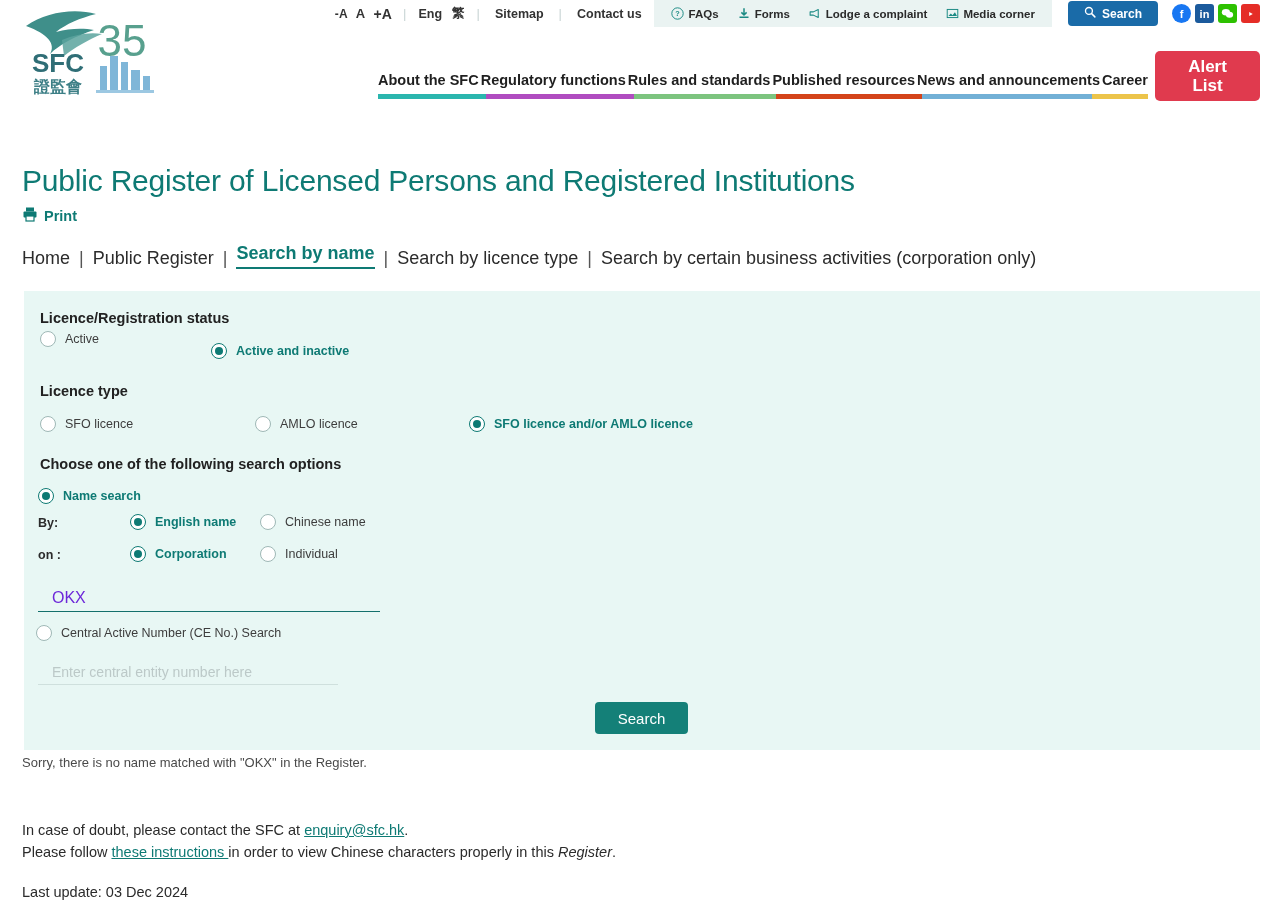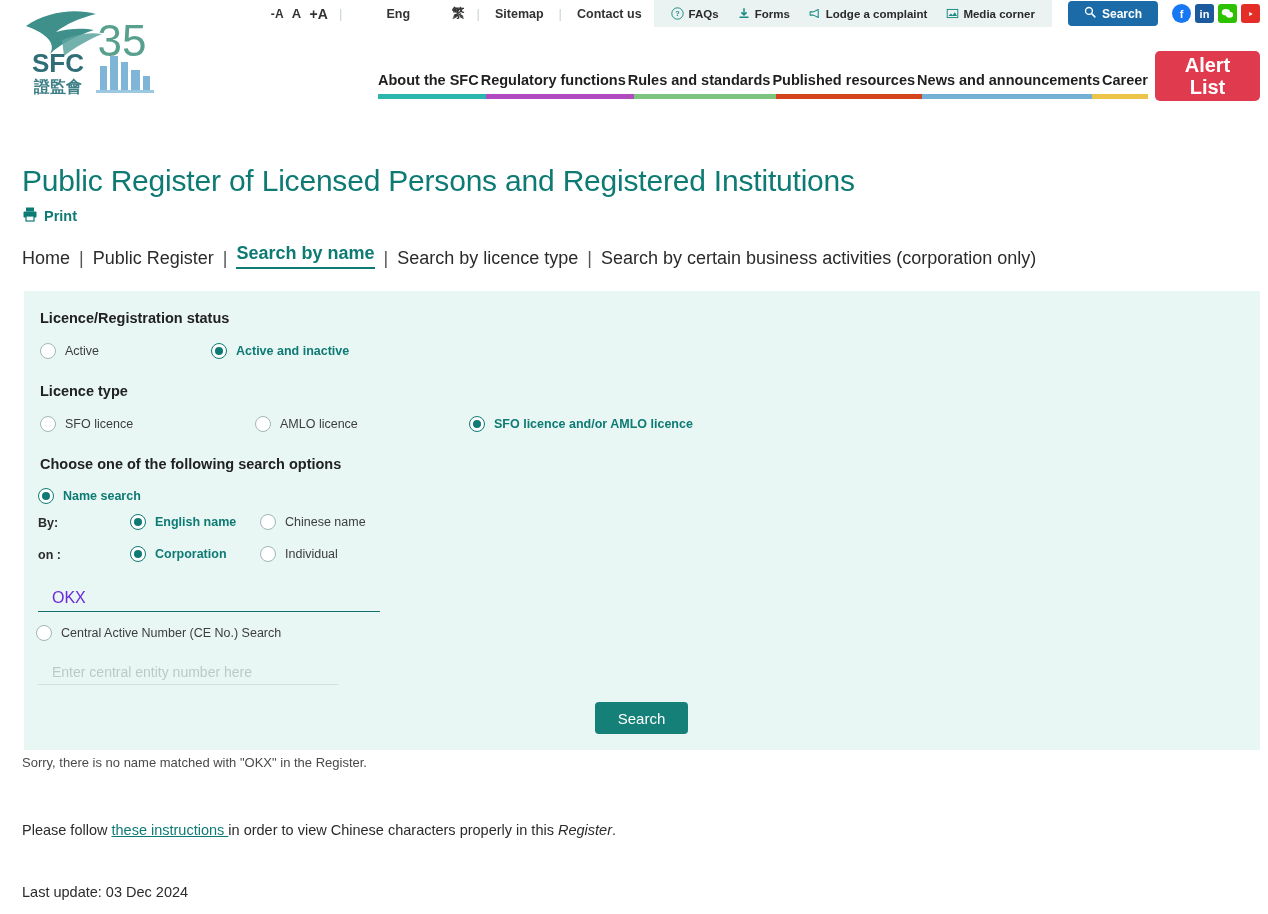--- a/index.html
+++ b/index.html
@@ -16,21 +16,21 @@
   .topbar {
     position: absolute; top: 0; left: 0; width: 1268px; height: 27px;
     display: flex; align-items: center; justify-content: flex-end;
   }
   .topbar-inner { display: flex; align-items: center; height: 27px; }
   .tsize { font-size: 12px; color: #333; font-weight: 600; padding: 0 4px; letter-spacing: .2px; }
   .tsize.mid { font-size: 13px; }
   .tsize.big { font-size: 14px; }
   .tsep { color: #c8d4d4; font-size: 13px; padding: 0 7px; }
   .tlink { font-size: 12.5px; color: #333; font-weight: 700; padding: 0 8px; text-decoration: none; white-space: nowrap; }
-  .tlink.lang { padding: 0 5px; margin-left: 32px; }
+  .tlink.lang { padding: 0 5px; }
   .util-group {
     display: flex; align-items: center; height: 27px;
     background: #eaf3f2; padding: 0 8px; margin-left: 4px;
   }
   .util-item { display: flex; align-items: center; gap: 4px; padding: 0 9px; font-size: 11.5px; font-weight: 700; color: #2a2a2a; white-space: nowrap; }
   .util-ico { display: inline-flex; width: 14px; height: 14px; align-items: center; justify-content: center; color: #1b8a84; }
   .search-btn {
     margin-left: 16px; background: #1a6ba8; color: #fff;
     height: 25px; border-radius: 4px; padding: 0 16px;
     display: flex; align-items: center; gap: 6px;
@@ -50,21 +50,21 @@
   .mainnav { position: absolute; left: 378px; top: 60px; width: 770px; }
   .navrow { display: flex; align-items: flex-end; justify-content: space-between; height: 28px; }
   .navitem { font-size: 14.5px; font-weight: 700; color: #1f1f1f; white-space: nowrap; cursor: pointer; }
   .navbar-colors { display: flex; width: 770px; height: 5px; margin-top: 6px; }
   .navbar-colors span { display: block; height: 5px; }
 
   
   .alert-list {
     position: absolute; right: 8px; top: 51px; width: 105px; height: 50px;
     background: #e03a4e; color: #fff; border-radius: 5px; border: none;
-    font-size: 20px; font-weight: 700; line-height: 1.12; cursor: pointer;
+    font-size: 17px; font-weight: 700; line-height: 1.12; cursor: pointer;
     display: flex; align-items: center; justify-content: center; text-align: center;
   }
 
   
   .page-title {
     position: absolute; left: 22px; top: 144px;
     font-size: 30px; font-weight: 400; color: #0e7a74; letter-spacing: -.2px;
   }
   .print-link {
     position: absolute; left: 22px; top: 206px;
@@ -287,21 +287,21 @@
   <span class="crumb-sep">|</span>
   <span class="crumb">Search by licence type</span>
   <span class="crumb-sep">|</span>
   <span class="crumb">Search by certain business activities (corporation only)</span>
 </div>
 
 <div class="panel">
 
   <div class="sec-title" style="position:absolute;left:16px;top:19px;">Licence/Registration status</div>
 
-  <label class="radio" style="position:absolute;left:16px;top:52px;">
+  <label class="radio" style="position:absolute;left:16px;top:40px;">
     <span class="dot"></span>
     <span class="rlabel">Active</span>
   </label>
 
   <label class="radio on" style="position:absolute;left:187px;top:52px;">
     <span class="dot"></span>
     <span class="rlabel">Active and inactive</span>
   </label>
 
   <div class="sec-title" style="position:absolute;left:16px;top:92px;">Licence type</div>
@@ -357,17 +357,20 @@
 
   <input class="ce-input" style="position: absolute; left: 14px; top: 370px;" placeholder="Enter central entity number here">
 
   <button class="search-submit">Search</button>
 </div>
 
 <div class="result-msg">Sorry, there is no name matched with "OKX" in the Register.</div>
 
 <div class="footnote">
   <div>
+    <span>In case of doubt, please contact the SFC at </span><a>enquiry@sfc.hk</a><span>.</span>
+  </div>
+  <div>
     <span>Please follow </span><a>these instructions </a><span>in order to view Chinese characters properly in this </span><i>Register</i><span>.</span>
   </div>
 </div>
 
 <div class="lastupd">Last update: 03 Dec 2024</div>
 
 </body></html>

